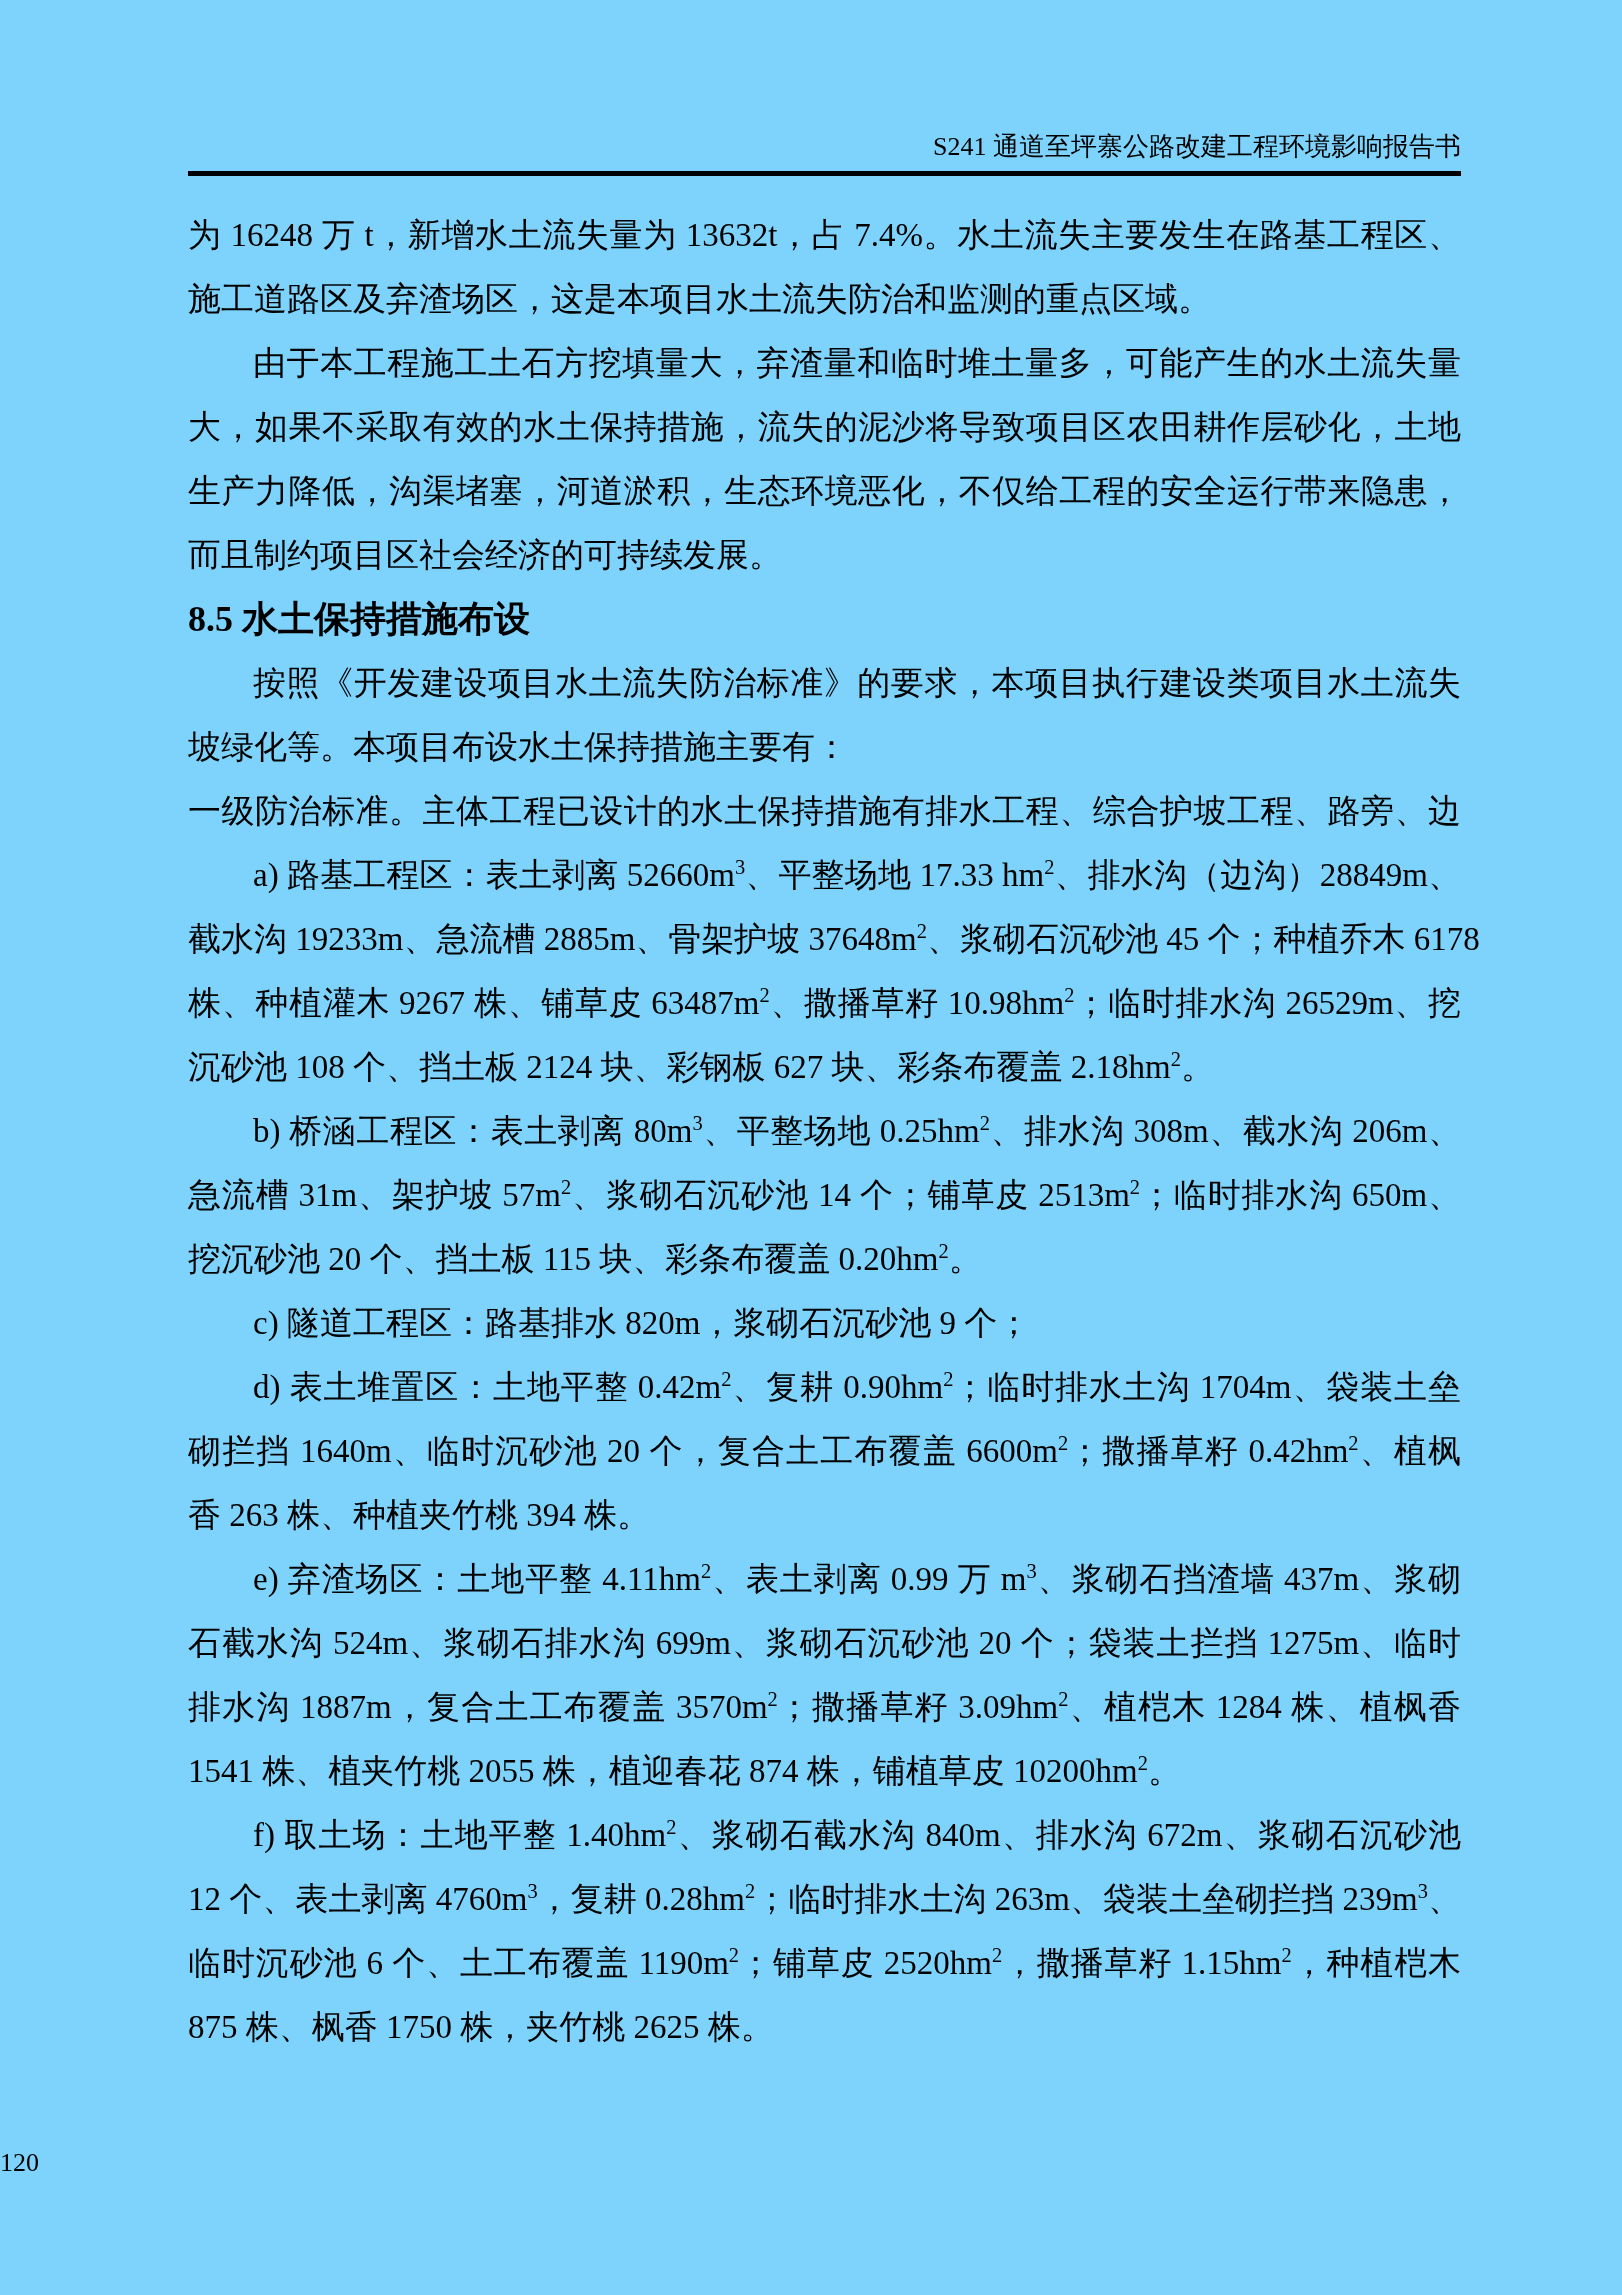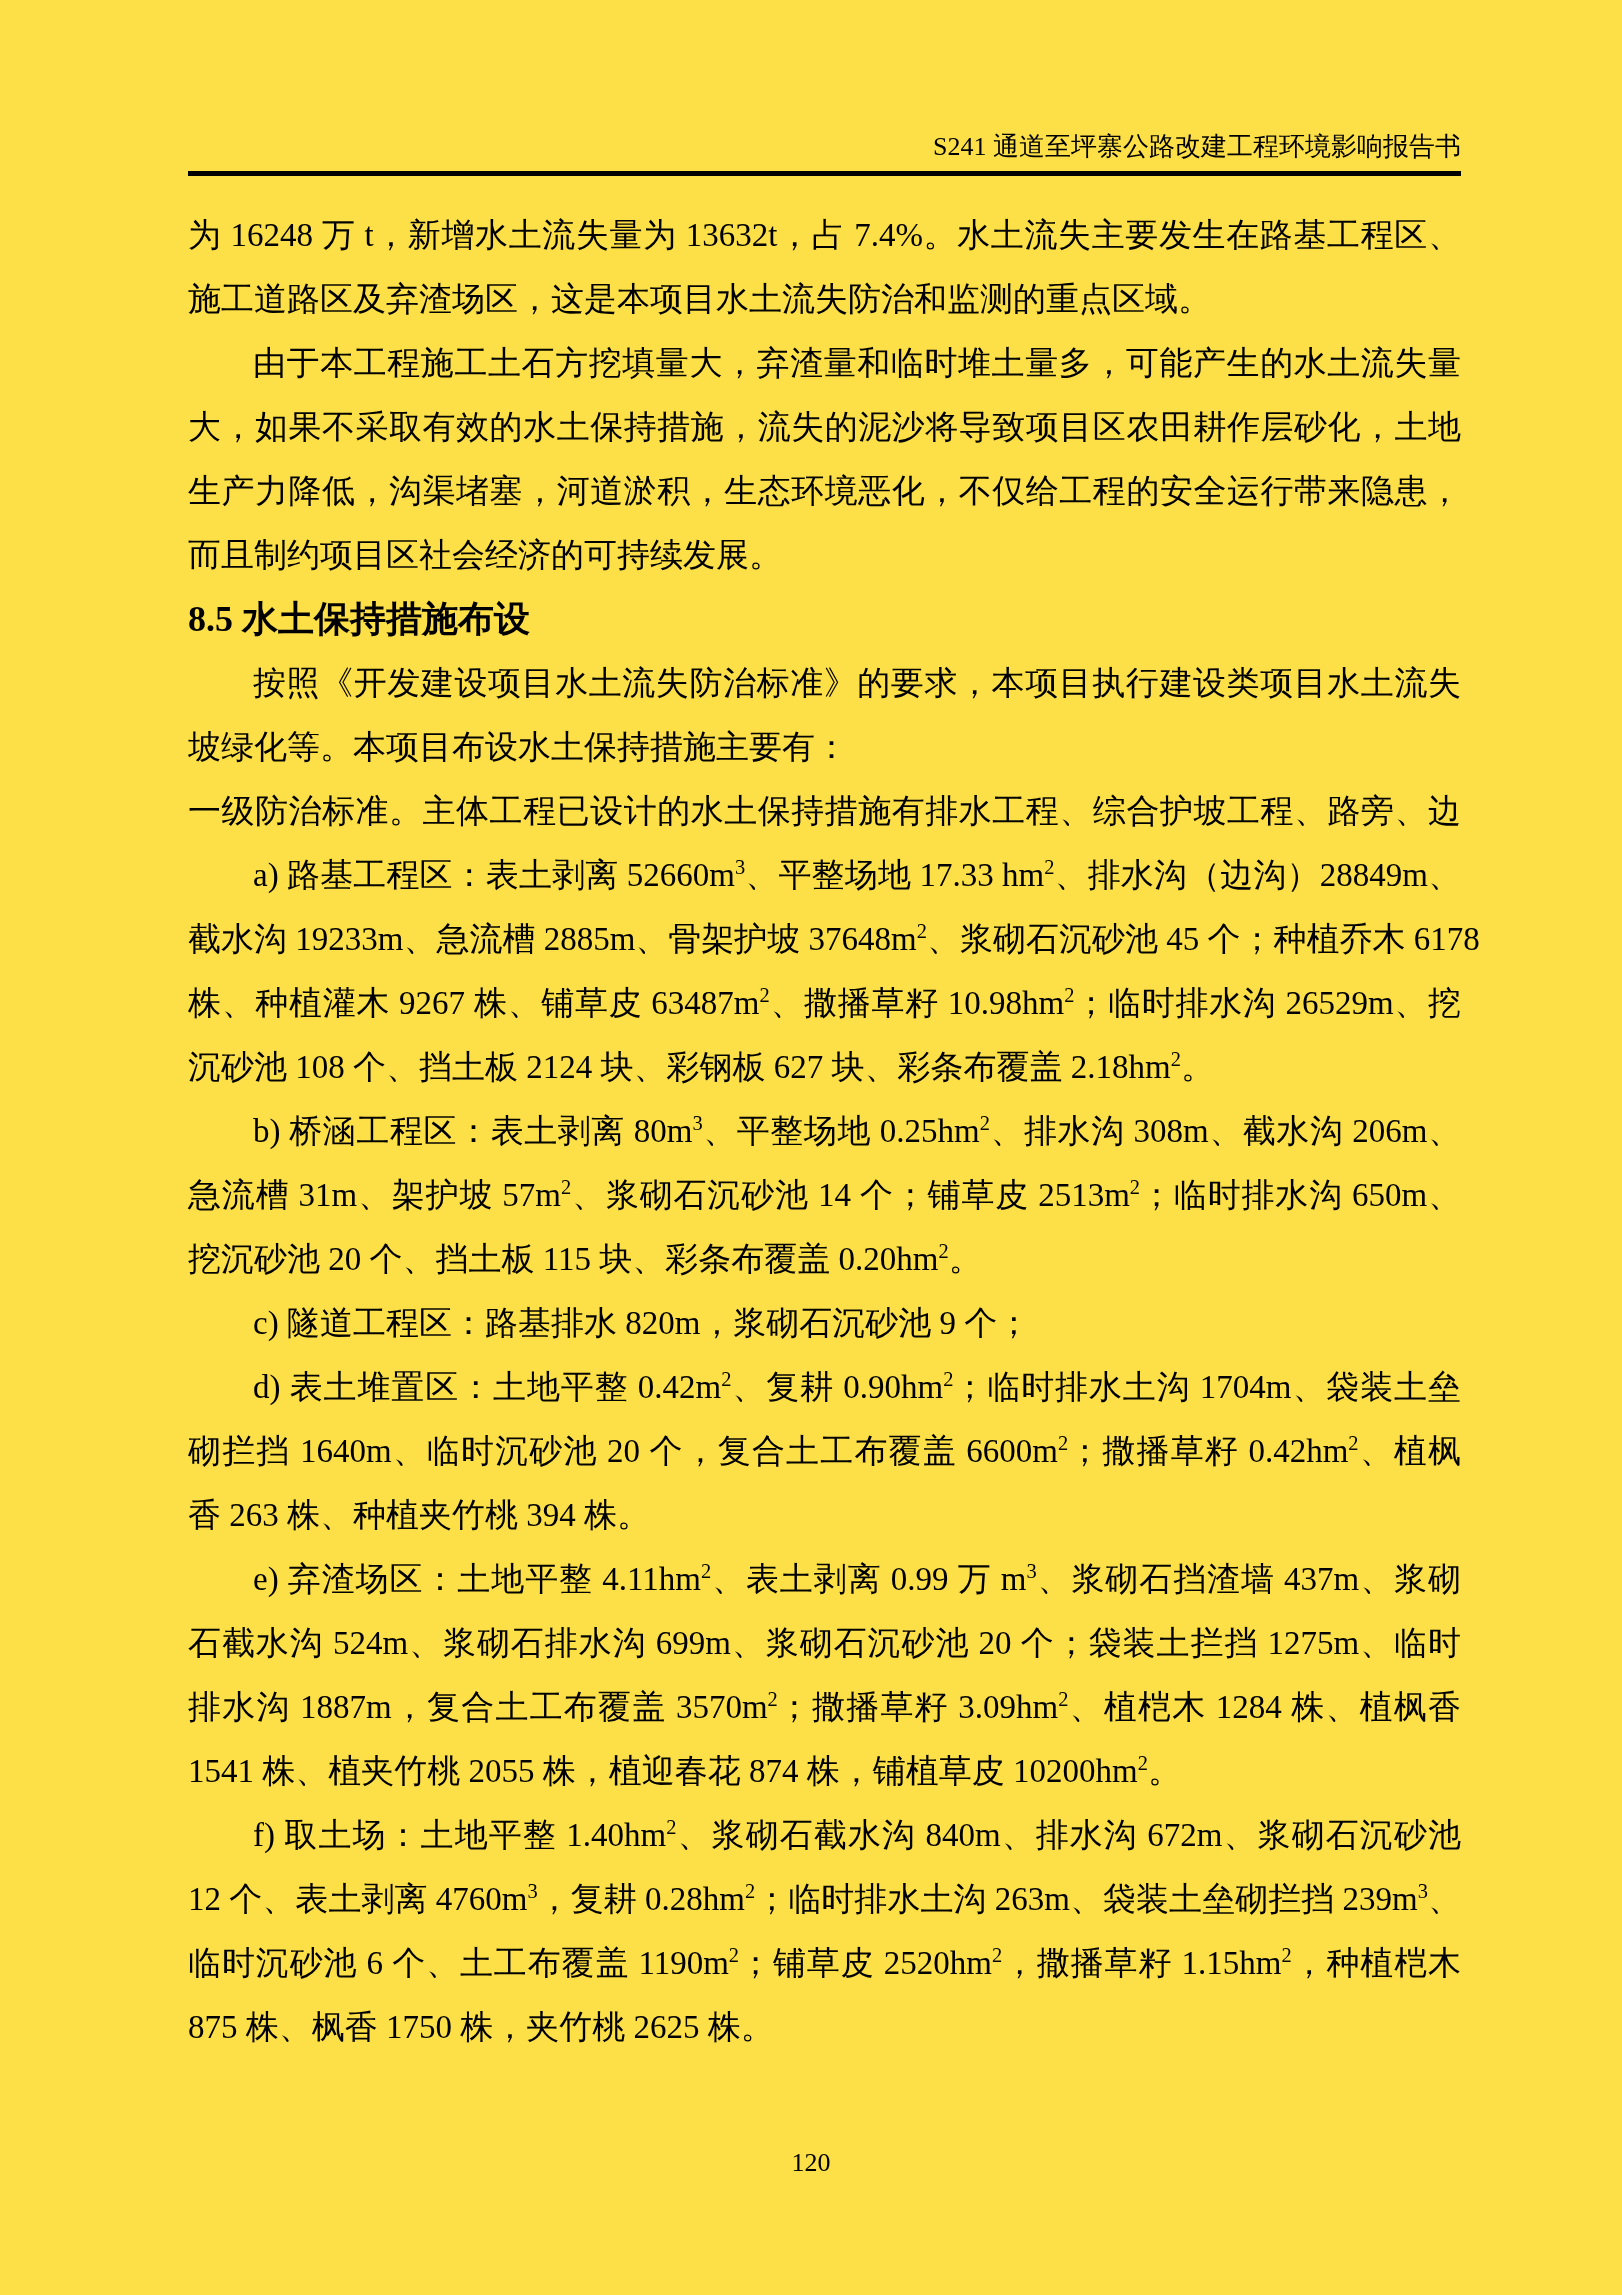--- a/index.html
+++ b/index.html
@@ -5,21 +5,21 @@
   html, body {
     margin: 0;
     padding: 0;
     background: #888;
   }
   .page {
     position: relative;
     width: 1622px;
     height: 2295px;
     margin: 0 auto;
-    background: #fde047;
+    background: #7dd3fc;
     color: #000000;
     font-family: "Liberation Serif", "DejaVu Serif", serif;
     overflow: hidden;
   }
   .header-title {
     position: absolute;
     top: 130px;
     left: 188px;
     width: 1273px;
     text-align: right;
@@ -65,21 +65,20 @@
   sup {
     font-size: 0.62em;
     line-height: 0;
     vertical-align: super;
   }
   .footer-pagenum {
     position: absolute;
     top: 2146px;
     left: 0;
     width: 100%;
-    text-align: center;
     font-size: 26px;
     line-height: 33px;
   }
 </style>
 </head>
 <body>
 
 <div class="page">
 
   <div class="header-title">S241 通道至坪寨公路改建工程环境影响报告书</div>

